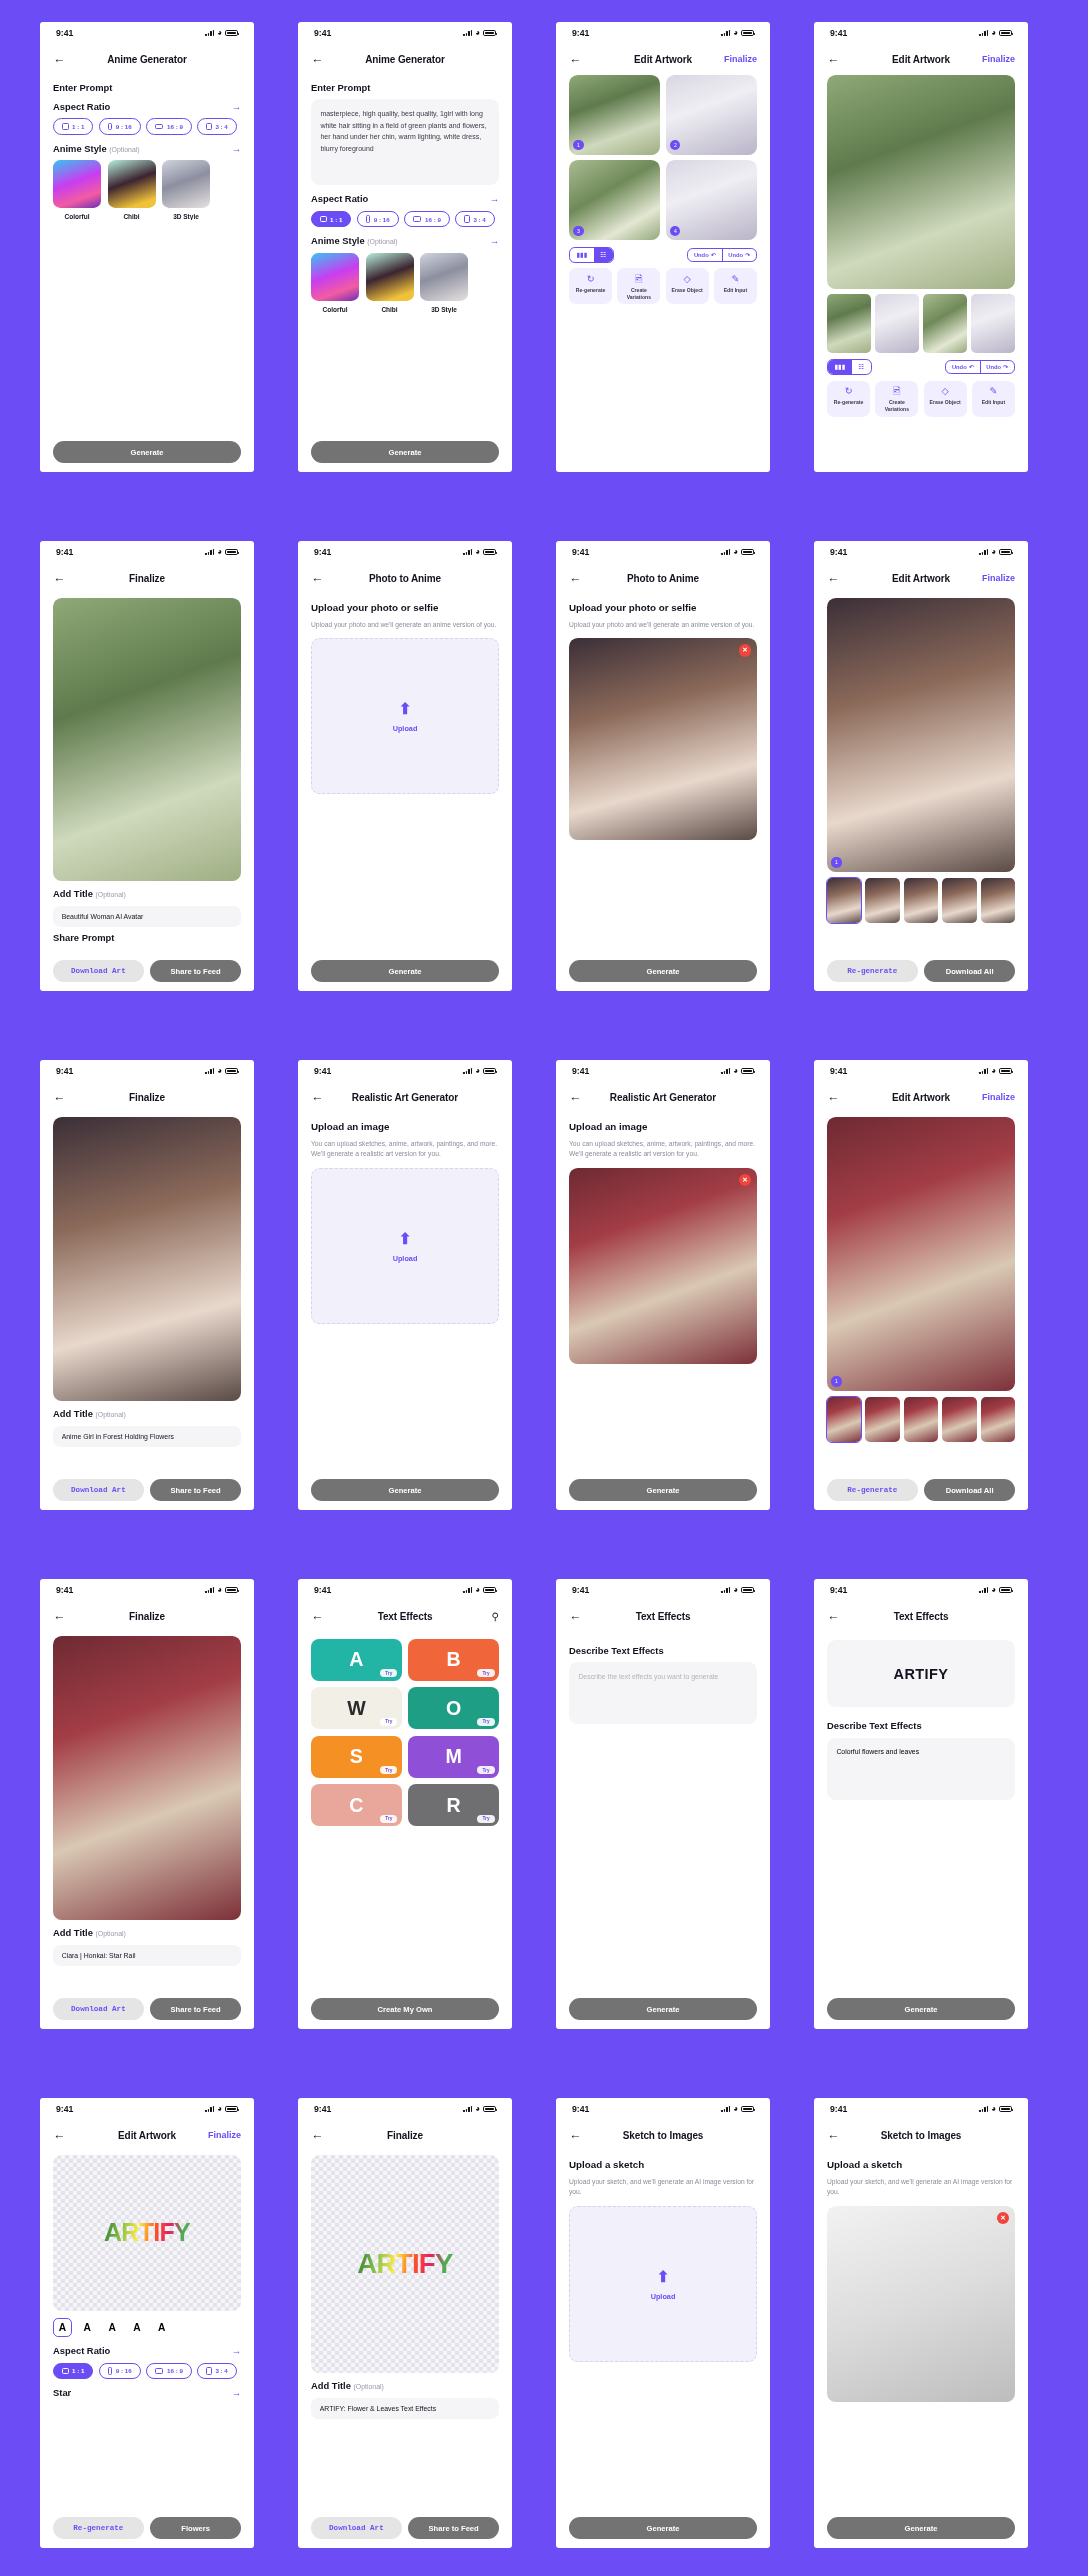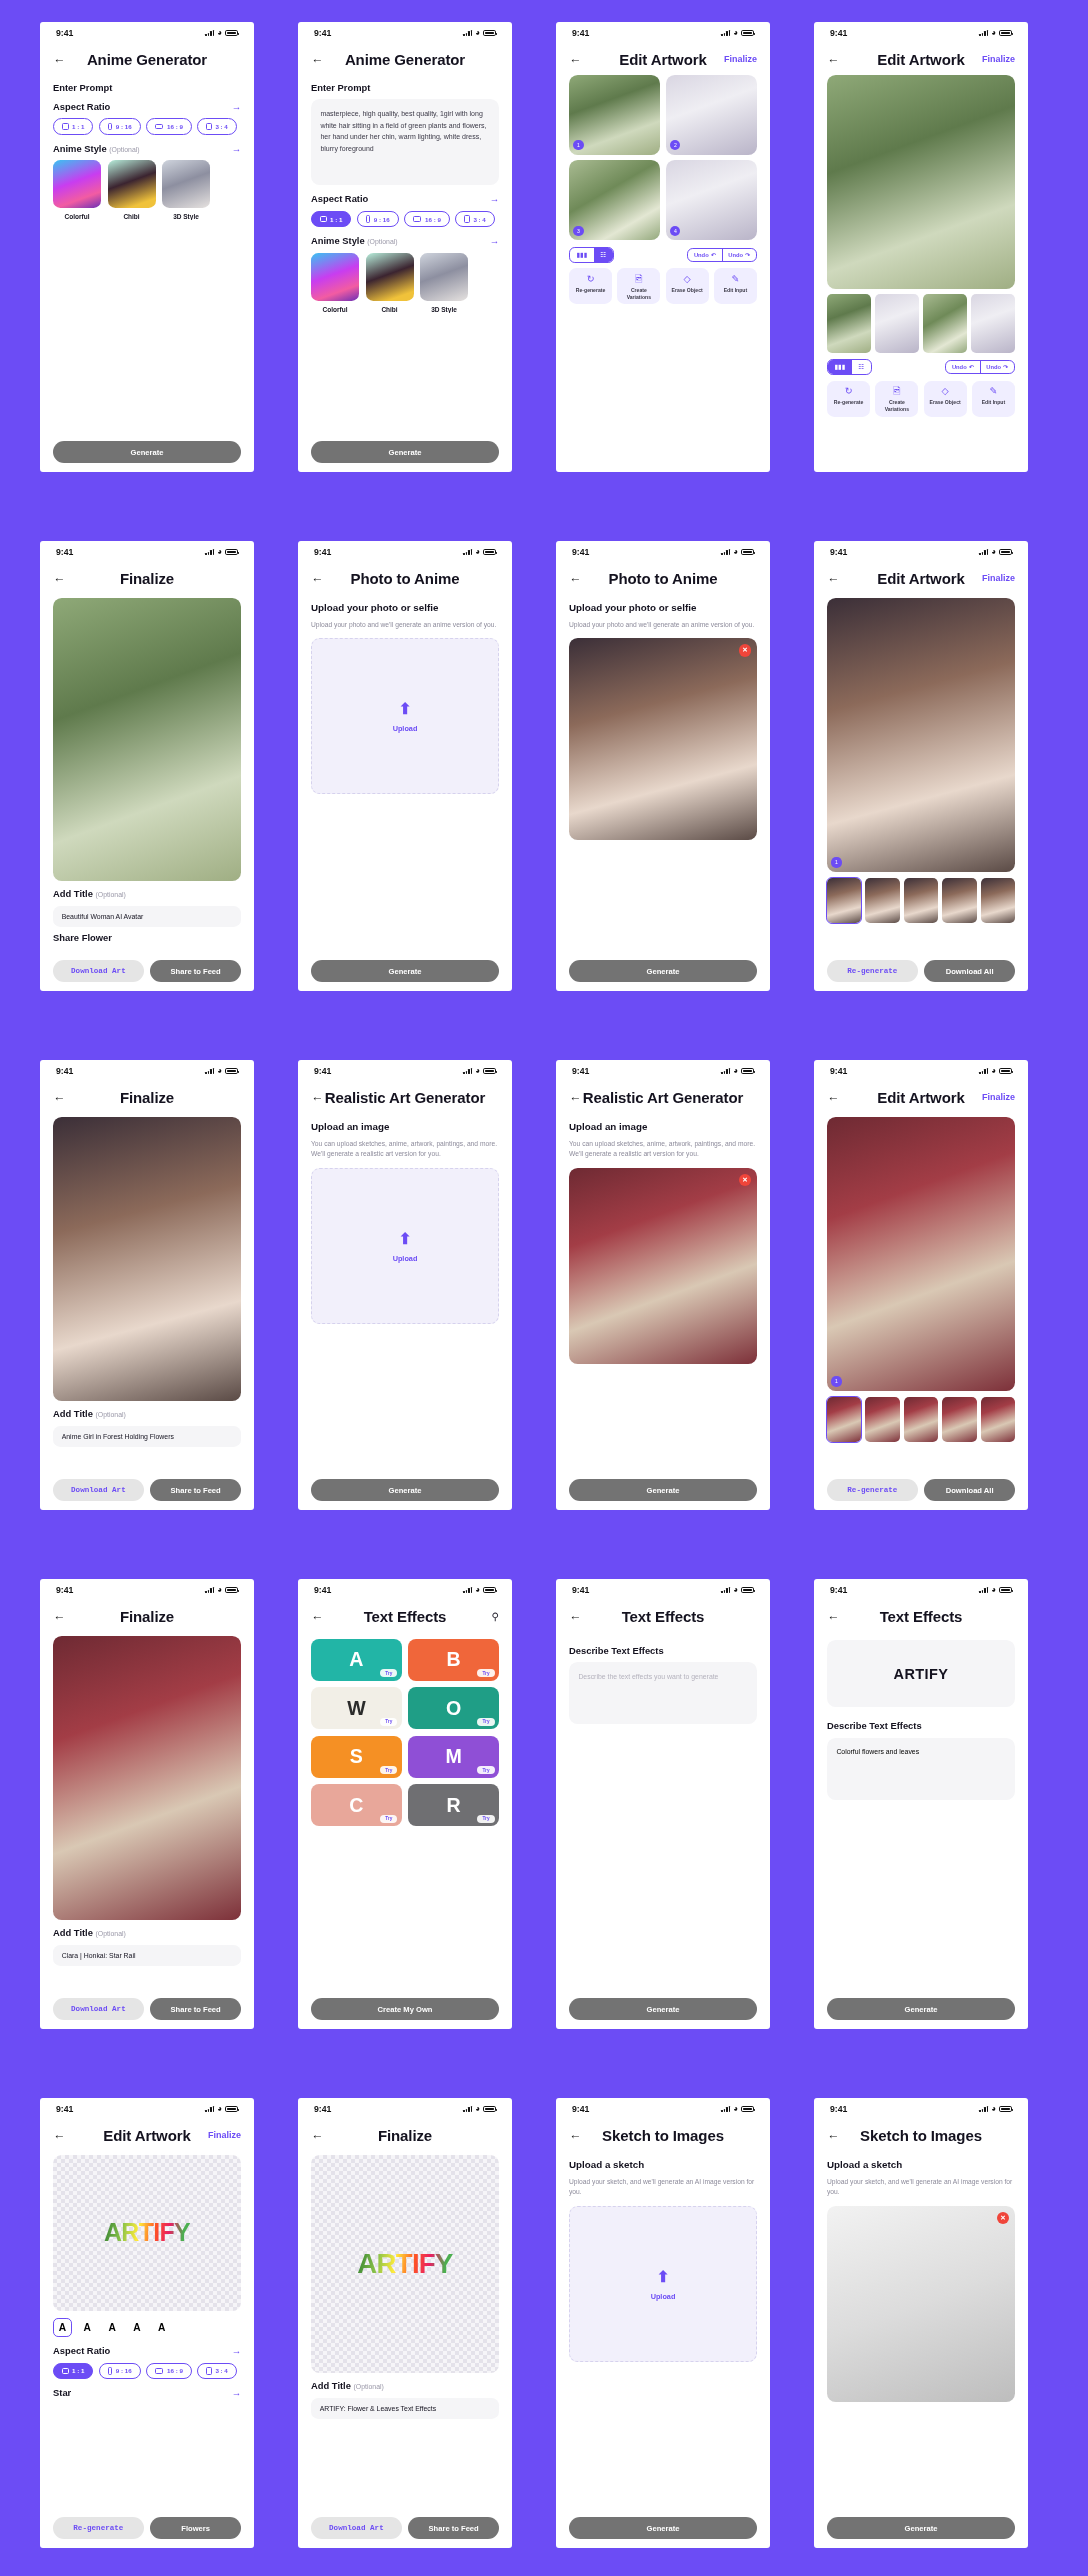--- a/index.html
+++ b/index.html
@@ -43,21 +43,21 @@
 
   
   .nav {
     height: 30.5px; flex: 0 0 30.5px;
     display: flex; align-items: center; padding: 0 13px;
     position: relative;
   }
   .nav .back { font-size: 12.3px; color: #111; line-height: 1; cursor: pointer; }
   .nav .title {
     position: absolute; left: 0; right: 0; text-align: center;
-    font-size: 15px; font-weight: bold; color: #14121f; letter-spacing: -0.1px;
+    font-size: 10px; font-weight: bold; color: #14121f; letter-spacing: -0.1px;
     pointer-events: none;
   }
   .nav .action {
     margin-left: auto; font-size: 9px; font-weight: bold; color: #6C4CF5; z-index: 2;
   }
   .nav .srch { margin-left:auto; z-index:2; color:#14121f; font-size:10.2px; }
 
   
   .body { flex: 1; padding: 0 13px; overflow: hidden; position: relative; }
 
@@ -489,21 +489,21 @@
       </span>
     </div>
     <div class="nav">
       <span class="back">←</span>
       <span class="title">Finalize</span>
     </div>
     <div class="body">
       <div class="artimg ph-forest" style="height:283px;margin-top:4.4px"></div>
       <div class="sec-label"><span>Add Title</span> <span class="opt">(Optional)</span></div>
       <div class="title-input">Beautiful Woman AI Avatar</div>
-      <div class="sec-label" style="margin-top:4.4px">Share Flower</div>
+      <div class="sec-label" style="margin-top:4.4px">Share Prompt</div>
     </div>
     <div class="btn-row footer-abs">
       <div class="btn ghost">Download Art</div>
       <div class="btn">Share to Feed</div>
     </div>
   </div>
 
   <div class="phone">
     <div class="statusbar">
       <span>9:41</span>

